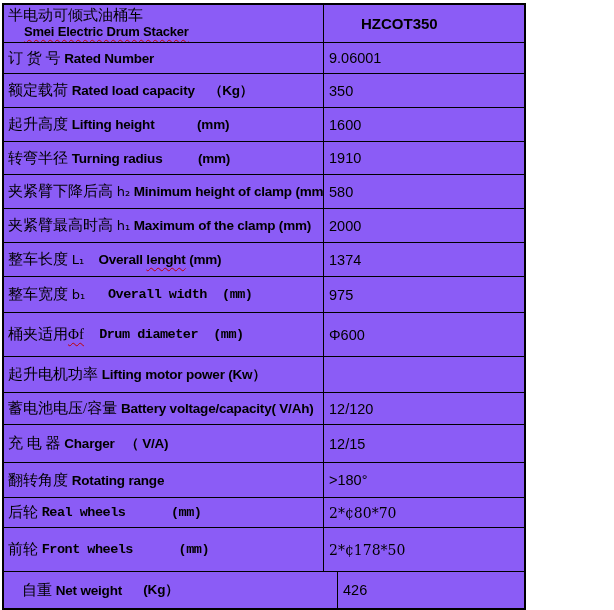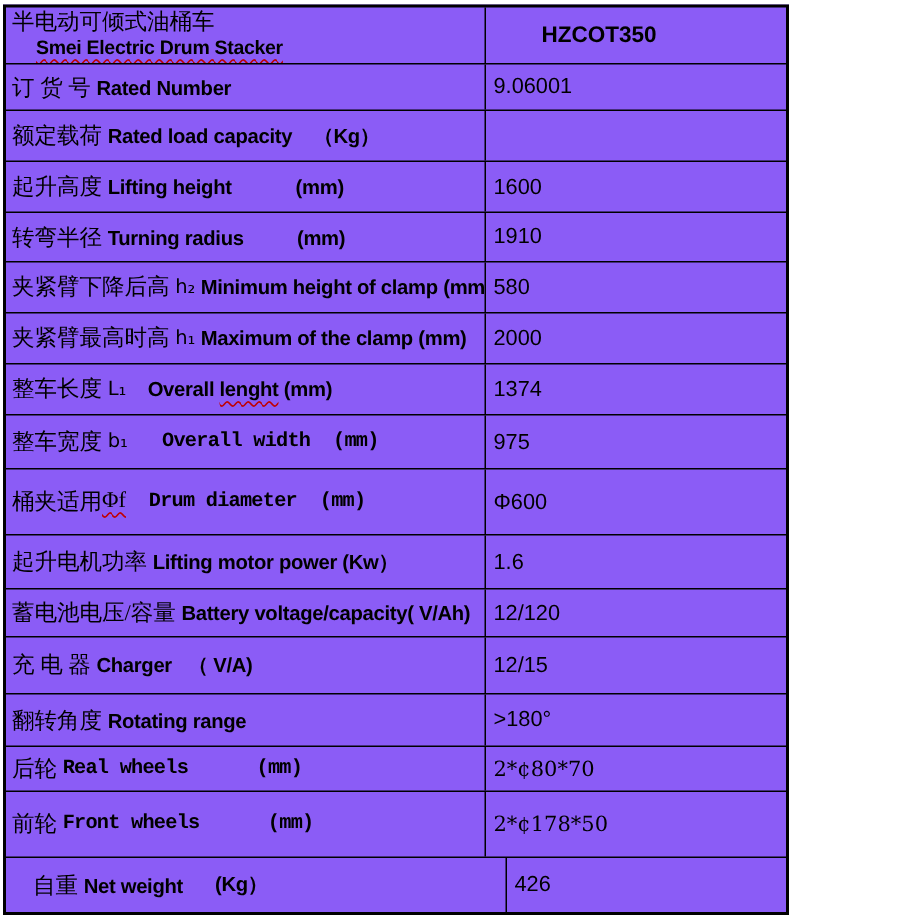--- a/index.html
+++ b/index.html
@@ -35,20 +35,21 @@
     <div class="td value">HZCOT350</div>
   </div>
 
   <div class="tr" style="height:31px">
     <div class="td label"><span class="cn">订 货 号 </span><span class="en">Rated Number</span><span class="en"></span></div>
     <div class="td value">9.06001</div>
   </div>
 
   <div class="tr" style="height:34px">
     <div class="td label"><span class="cn">额定载荷 </span><span class="en">Rated load capacity</span><span class="en">    （Kg）</span></div>
+    <div class="td value">350</div>
   </div>
 
   <div class="tr" style="height:34px">
     <div class="td label"><span class="cn">起升高度 </span><span class="en">Lifting height</span><span class="en">            (mm)</span></div>
     <div class="td value">1600</div>
   </div>
 
   <div class="tr" style="height:33px">
     <div class="td label"><span class="cn">转弯半径 </span><span class="en">Turning radius</span><span class="en">          (mm)</span></div>
     <div class="td value">1910</div>
@@ -74,21 +75,20 @@
     <div class="td value">975</div>
   </div>
 
   <div class="tr" style="height:44px">
     <div class="td label"><span class="cn">桶夹适用</span><span class="cn wavy">Φf</span><span class="mono">  Drum diameter</span><span class="mono">  (mm)</span></div>
     <div class="td value">Φ600</div>
   </div>
 
   <div class="tr" style="height:36px">
     <div class="td label"><span class="cn">起升电机功率 </span><span class="en">Lifting motor power</span><span class="en"> (Kw）</span></div>
-    <div class="td value">1.6</div>
   </div>
 
   <div class="tr" style="height:32px">
     <div class="td label"><span class="cn">蓄电池电压/容量 </span><span class="en">Battery voltage/capacity( V/Ah)</span><span class="en"></span></div>
     <div class="td value">12/120</div>
   </div>
 
   <div class="tr" style="height:38px">
     <div class="td label"><span class="cn">充 电 器 </span><span class="en">Charger</span><span class="en">   （ V/A)</span></div>
     <div class="td value">12/15</div>

